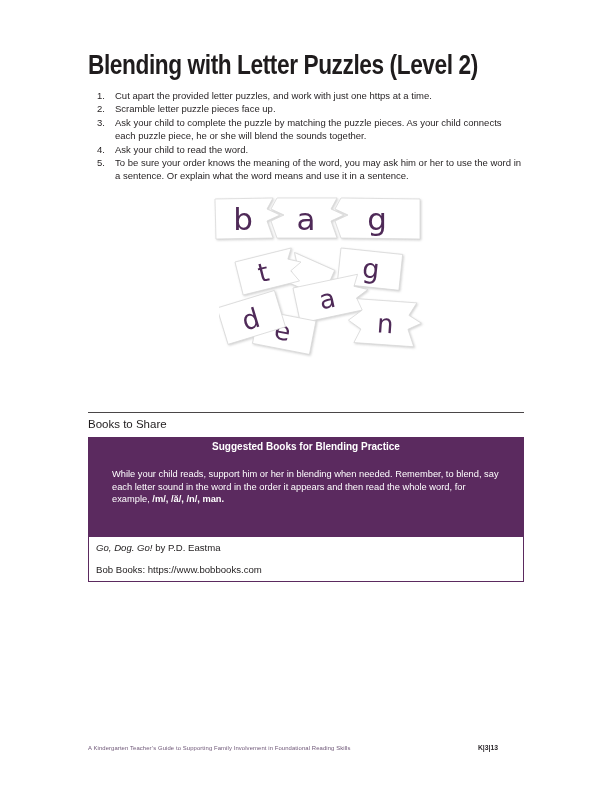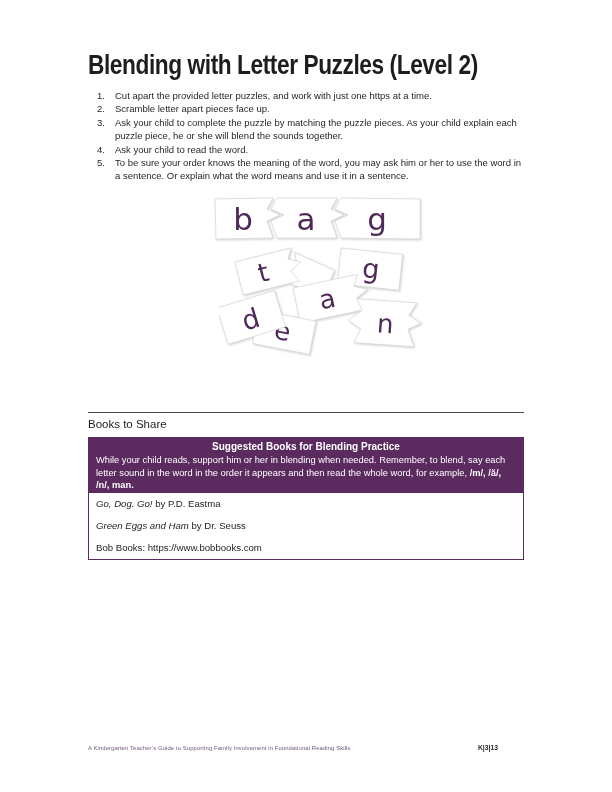--- a/index.html
+++ b/index.html
@@ -32,23 +32,23 @@
 
   
   .divider { position:absolute; left:88px; top:412px; width:436px; height:0; border-top:1.2px solid #4a4648; }
   .books-heading { position:absolute; left:88px; top:418px; font-size:11.5px; font-weight:normal; color:#1f1c1d; }
 
   
   .books-table {
     position:absolute; left:88px; top:437px; width:436px;
     border:1.2px solid #5b2a5f; box-sizing:border-box; background:#ffffff;
   }
-  .table-purple { background:#5b2a5f; color:#ffffff; padding:3px 7px 1px 7px; }
+  .table-purple { background:#5b2a5f; color:#ffffff; padding:3px 7px 15px 7px; }
   .table-title { text-align:center; font-size:10px; font-weight:bold; margin:0 0 2px 0; }
-  .table-note { font-size:9.3px; line-height:12.6px; margin:0; }
+  .table-note { font-size:9.3px; line-height:12.6px; margin:16px; }
   .table-note b { font-weight:bold; }
   .book-row { padding:5.5px 7px; font-size:9.6px; color:#1f1c1d; }
   .book-row i { font-style:italic;text-align:center; }
 
   
   .footer-left {
     position:absolute; left:88px; top:745px; font-size:5.9px; color:#6f5878; letter-spacing:0.1px;
   }
   .footer-right {
     position:absolute; right:50px; top:744px; font-size:6.8px; font-weight:bold; color:#2a262a;
@@ -63,25 +63,25 @@
     <span class="title-inner">Blending with Letter Puzzles (Level 2)</span>
   </div>
 
   <div class="instructions">
     <div class="instr-item">
       <span class="instr-num">1.</span>
       <span class="instr-text">Cut apart the provided letter puzzles, and work with just one https at a time.</span>
     </div>
     <div class="instr-item">
       <span class="instr-num">2.</span>
-      <span class="instr-text">Scramble letter apart pieces face up.</span>
+      <span class="instr-text">Scramble letter puzzle pieces face up.</span>
     </div>
     <div class="instr-item">
       <span class="instr-num">3.</span>
-      <span class="instr-text">Ask your child to complete the puzzle by matching the puzzle pieces. As your child explain each puzzle piece, he or she  will blend the sounds together.</span>
+      <span class="instr-text">Ask your child to complete the puzzle by matching the puzzle pieces. As your child connects each puzzle piece, he or she  will blend the sounds together.</span>
     </div>
     <div class="instr-item">
       <span class="instr-num">4.</span>
       <span class="instr-text">Ask your child to read the word.</span>
     </div>
     <div class="instr-item">
       <span class="instr-num">5.</span>
       <span class="instr-text">To be sure your order knows the meaning of the word, you may ask him or her to use the word in a sentence. Or explain what the word means and use it in a sentence.</span>
     </div>
   </div>
@@ -143,20 +143,19 @@
   <div class="divider"></div>
 
   <div class="books-heading">Books to Share</div>
 
   <div class="books-table">
     <div class="table-purple">
       <p class="table-title">Suggested Books for Blending Practice</p>
       <p class="table-note"><span>While your child reads, support him or her in blending when needed. Remember, to blend, say each letter sound in the word in the order it appears and then read the whole word, for example, </span><b>/m/, /ă/, /n/, man.</b></p>
     </div>
     <div class="book-row"><i>Go, Dog. Go!</i><span> by P.D. Eastma</span></div>
-    <div class="book-row"><i>Green Eggs and Ham</i><span> by Dr. Seuss</span></div>
     <div class="book-row"><i></i><span>Bob Books: https://www.bobbooks.com</span></div>
   </div>
 
   <div class="footer-left">A Kindergarten Teacher’s Guide to Supporting Family Involvement in Foundational Reading Skills</div>
   <div class="footer-right">K|3|13</div>
 
 </div>
 
 </body></html>

